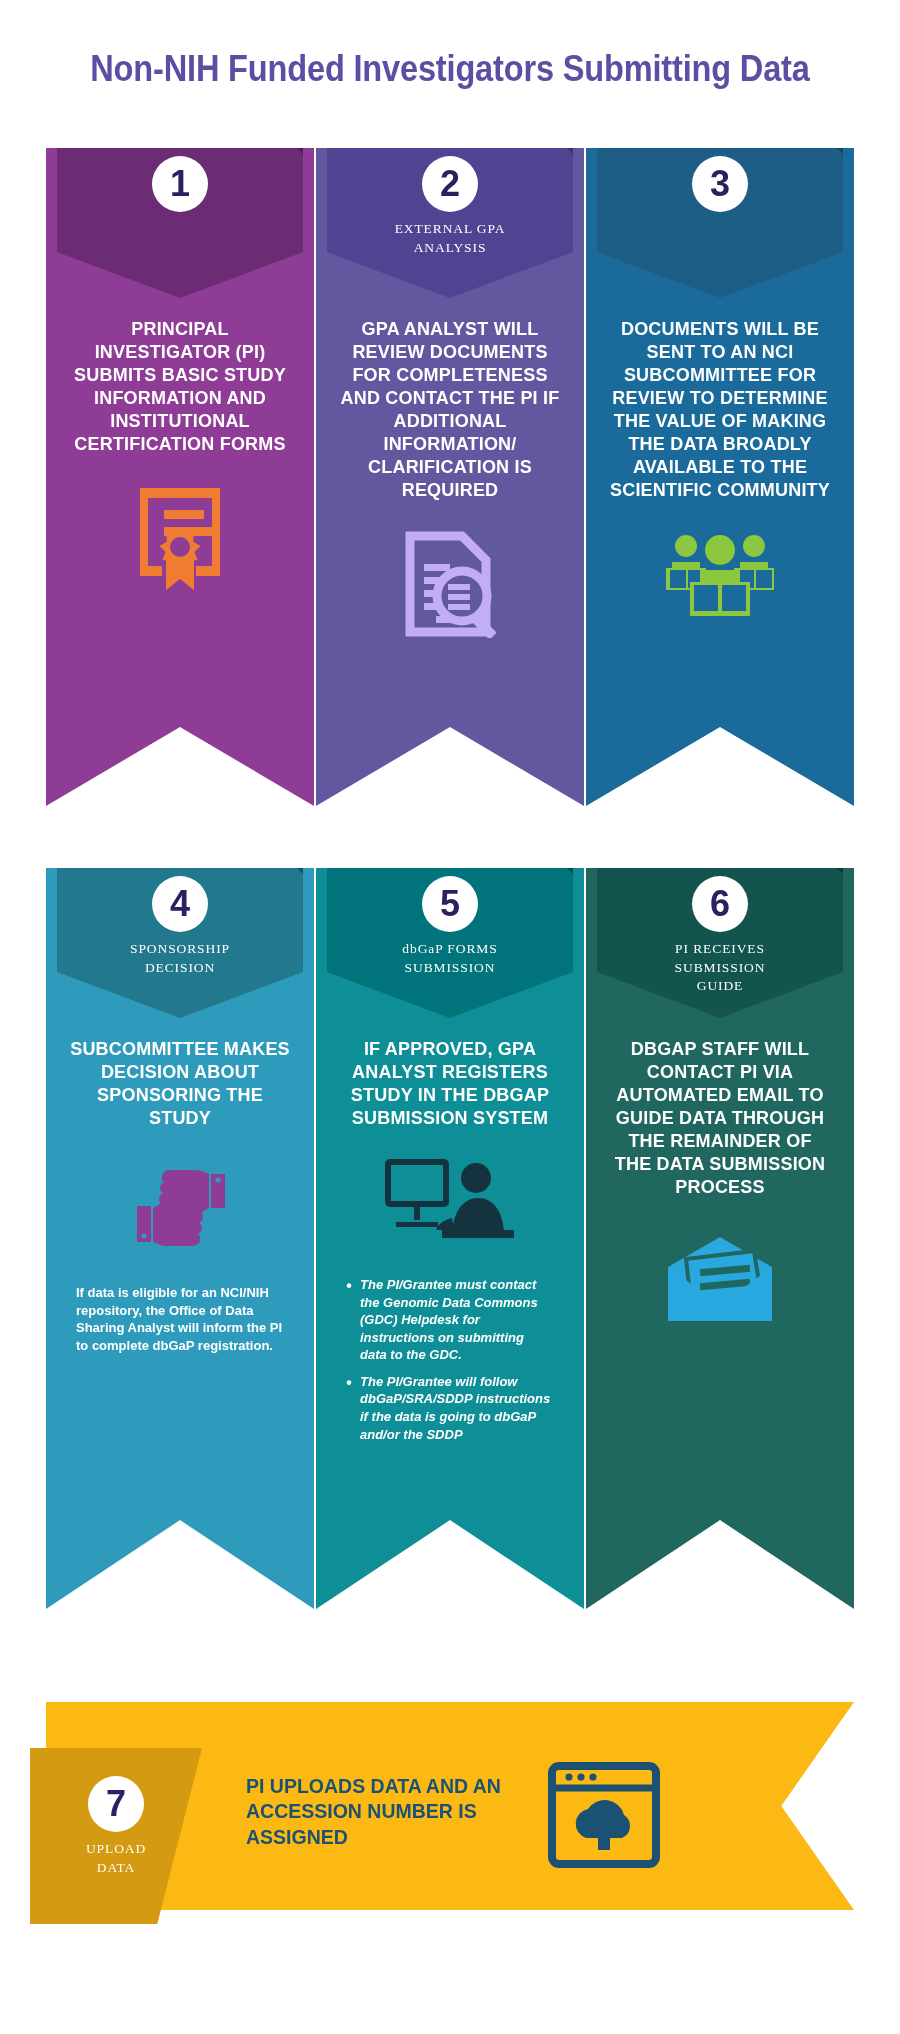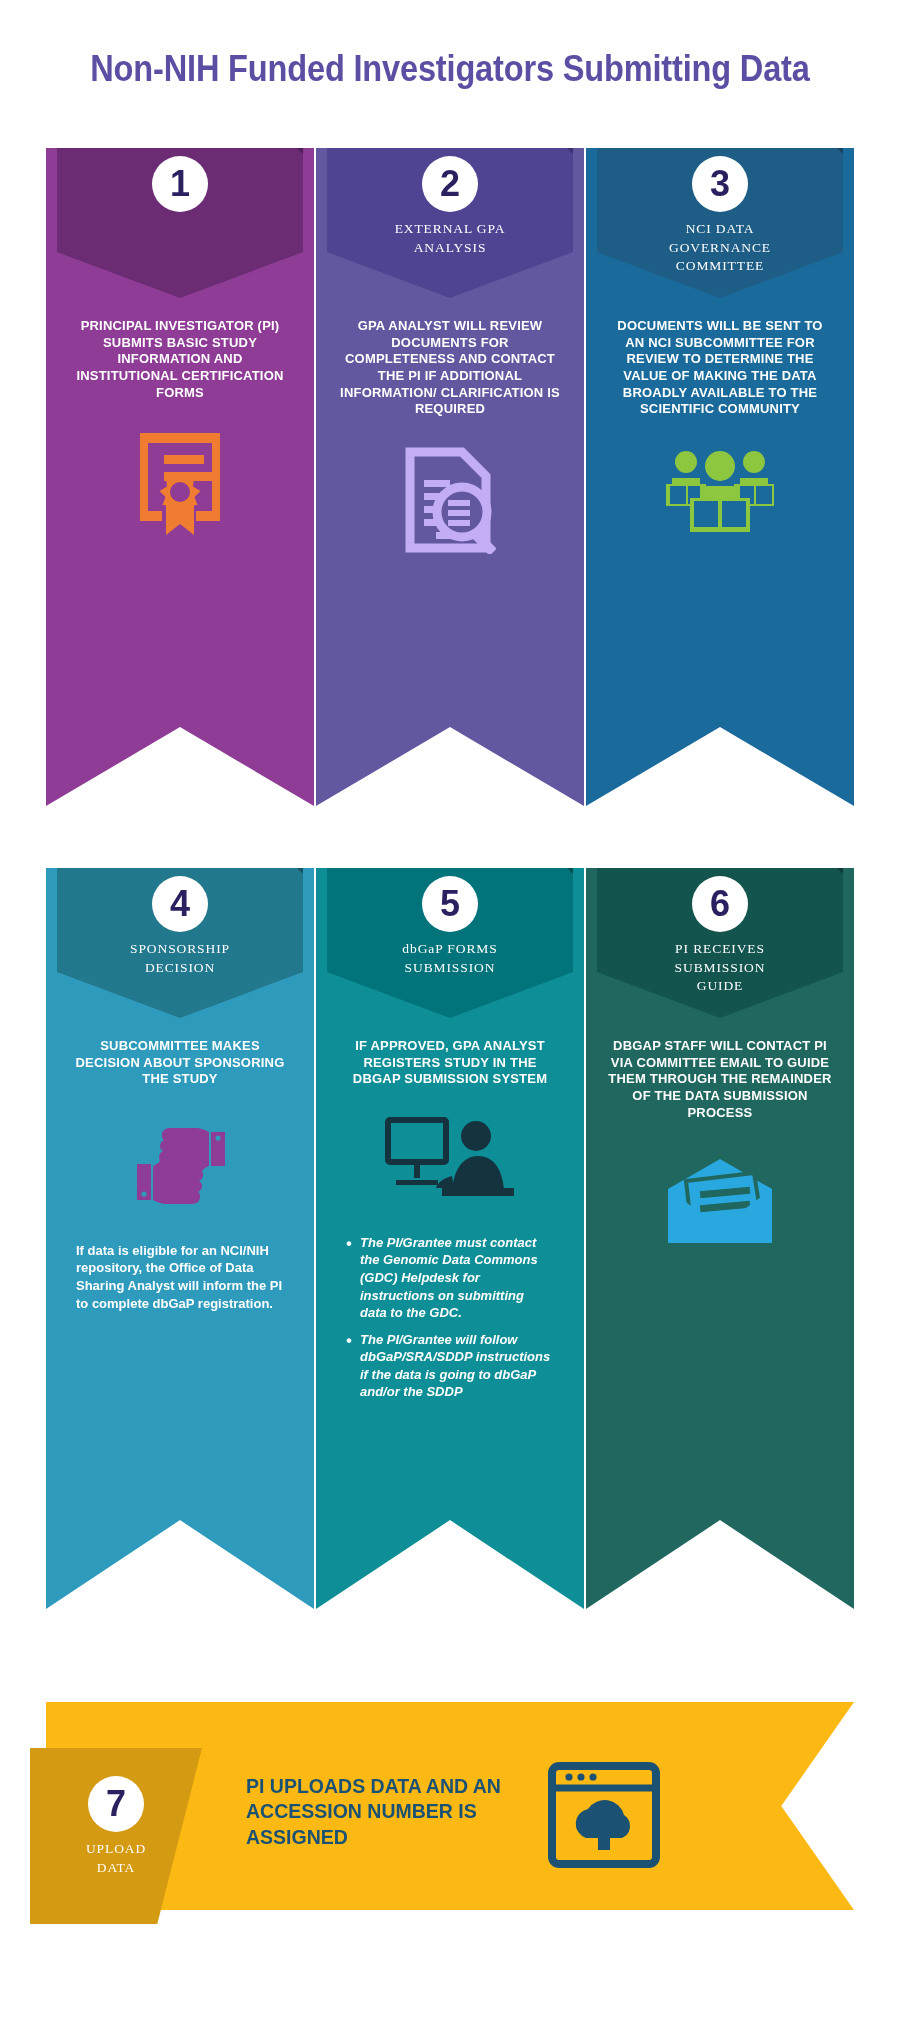--- a/index.html
+++ b/index.html
@@ -92,21 +92,21 @@
     font-size: 13.5px;
     letter-spacing: 0.9px;
     color: #ffffff;
     line-height: 1.38;
     padding: 0 18px;
   }
 
   .card-text {
     font-family: "Liberation Sans Narrow", "Liberation Sans", sans-serif;
     font-weight: bold;
-    font-size: 13px;
+    font-size: 18px;
     line-height: 1.28;
     color: #ffffff;
     text-align: center;
     letter-spacing: 0.2px;
     padding: 0 6px;
   }
 
   .icon-wrap { text-align: center; margin-top: 28px; }
   .icon-wrap svg { display: inline-block; }
 
@@ -233,23 +233,20 @@
         </svg>
       </div>
     </div>
   </div>
 
   <div class="card">
     <div class="card-body" style="background:#1A6B9C">
       <div class="card-head" style="background:#1E5E86">
         <div class="fold" style="border-top:20px solid #14445F;"></div>
         <div class="num-circle">3</div>
-        <div class="head-sub" style="white-space:pre-line">NCI DATA
-GOVERNANCE
-COMMITTEE</div>
       </div>
       <div class="card-text">DOCUMENTS WILL BE SENT TO AN NCI SUBCOMMITTEE FOR REVIEW TO DETERMINE THE VALUE OF MAKING THE DATA BROADLY AVAILABLE TO THE SCIENTIFIC COMMUNITY</div>
       <div class="icon-wrap" style="margin-top:22px">
         <svg width="120" height="100" viewBox="0 0 120 100">
 
           <circle cx="26" cy="22" r="11" fill="#8DC63F"></circle>
           <path d="M12 38 h28 v26 h-28 Z" fill="#8DC63F"></path>
           <path d="M6 44 h40 v22 h-40 Z" fill="#8DC63F"></path>
           <path d="M10 46 h16 v18 h-16 Z M28 46 h16 v18 h-16 Z" fill="#1A6B9C"></path>
 
@@ -327,21 +324,21 @@
 
   <div class="card">
     <div class="card-body" style="background:#20675F">
       <div class="card-head" style="background:#14544F">
         <div class="fold" style="border-top:20px solid #0C3B37;"></div>
         <div class="num-circle">6</div>
         <div class="head-sub" style="white-space:pre-line">PI RECEIVES
 SUBMISSION
 GUIDE</div>
       </div>
-      <div class="card-text">DBGAP STAFF WILL CONTACT PI VIA COMMITTEE EMAIL TO GUIDE THEM THROUGH THE REMAINDER OF THE DATA SUBMISSION PROCESS</div>
+      <div class="card-text">DBGAP STAFF WILL CONTACT PI VIA AUTOMATED EMAIL TO GUIDE DATA THROUGH THE REMAINDER OF THE DATA SUBMISSION PROCESS</div>
       <div class="icon-wrap" style="margin-top:34px">
         <svg width="124" height="92" viewBox="0 0 124 92">
           <path d="M10 34 L62 4 L114 34 V88 H10 Z" fill="#29A8DF"></path>
           <path d="M28 26 L96 18 L104 68 L34 78 Z" fill="#29A8DF" stroke="#20675F" stroke-width="4"></path>
           <rect x="42" y="34" width="50" height="7" fill="#20675F" transform="rotate(-5 67 37)"></rect>
           <rect x="42" y="48" width="50" height="7" fill="#20675F" transform="rotate(-5 67 51)"></rect>
           <path d="M10 34 L62 72 L114 34 V88 H10 Z" fill="#29A8DF"></path>
         </svg>
       </div>
     </div>

